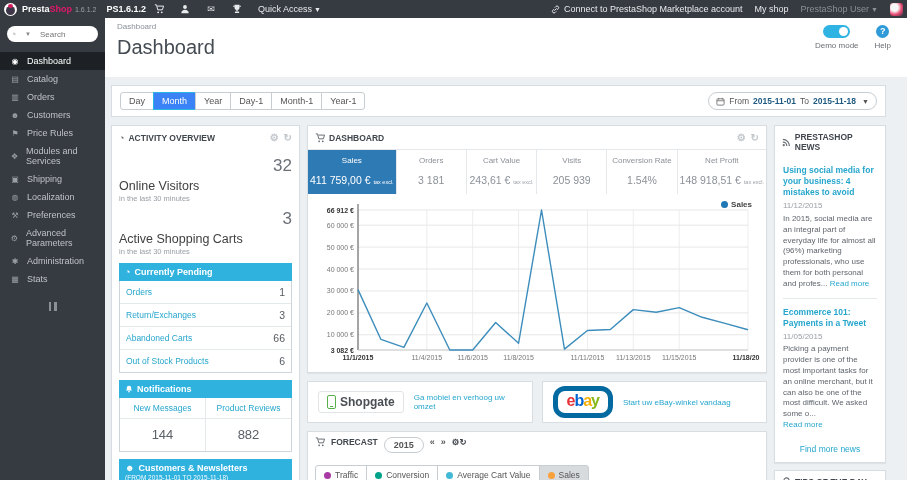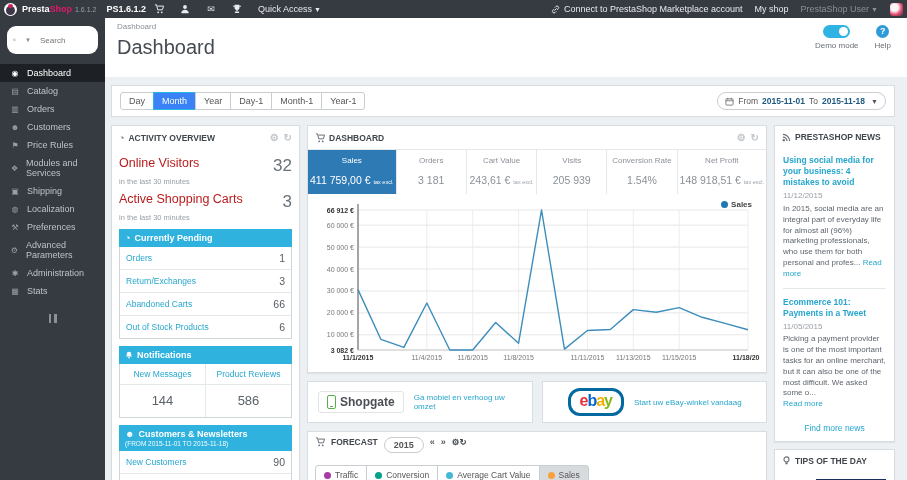--- a/index.html
+++ b/index.html
@@ -20,42 +20,42 @@
   .tb-ico svg { margin:0 auto; }
   .tb-quick { margin-left:8px; color:#e8eaec; cursor:pointer; }
   .caret { display:inline-block; font-size:7px; margin-left:2px; }
   .tb-right { margin-left:auto; display:flex; align-items:center; gap:12px; padding-right:4px; }
   .tb-link { color:#e8eaec; cursor:pointer; display:flex; align-items:center; gap:4px; }
   .tb-user { color:#8a8f98; cursor:pointer; }
   .tb-avatar { width:13px; height:13px; border-radius:3px; background:radial-gradient(circle at 35% 35%, #f7f7f7 30%, #e5486f 60%, #3e3649 100%); }
 
   
   #sidebar { position:absolute; left:0; top:18px; width:105px; bottom:0; background:#363a41; z-index:30; }
-  .search-box { margin:8px 7px 10px 7px; background:#fff; border-radius:9px; height:28px; display:flex; align-items:center; padding:0 6px; gap:9px; }
+  .search-box { margin:8px 7px 10px 7px; background:#fff; border-radius:9px; height:16px; display:flex; align-items:center; padding:0 6px; gap:9px; }
   .search-box input { border:none; outline:none; width:52px; font-size:8px; color:#555; font-family:"Liberation Sans",sans-serif; }
   .search-caret { font-size:6px; color:#888; }
   .nav-item { display:flex; align-items:center; gap:7px; padding:4px 0 4px 10px; font-size:9px; color:#bfc3c8; cursor:pointer; }
   .nav-item.active { background:#1d2125; color:#fff; }
   .nav-ico { width:10px; font-size:8px; text-align:center; color:#9aa0a8; }
   .nav-item.active .nav-ico { color:#fff; }
   .collapse-btn { margin:14px auto 0 auto; width:12px; display:flex; gap:3px; justify-content:center; cursor:pointer; }
   .collapse-btn i { width:2.5px; height:9px; background:#8a8f98; display:block; }
 
   
   #header { position:absolute; left:105px; top:18px; right:0; height:59px; background:#fff; z-index:20; }
   .breadcrumb { font-size:8px; color:#8a9098; padding:4px 0 0 12px; }
   .page-title { font-size:20px; color:#454b52; padding:5px 0 0 12px; font-weight:normal; }
   .header-tools { position:absolute; right:16px; top:7px; display:flex; gap:16px; text-align:center; }
   .tool-col { display:flex; flex-direction:column; align-items:center; gap:3px; font-size:8px; color:#6a7076; }
   .toggle { width:27px; height:13px; border-radius:8px; background:#2fb3e3; position:relative; cursor:pointer; }
   .toggle:after { content:""; position:absolute; right:2px; top:2px; width:9px; height:9px; background:#fff; border-radius:50%; }
   .help-circle { width:13px; height:13px; border-radius:50%; background:#2e9ad8; color:#fff; font-size:9px; font-weight:bold; line-height:13px; cursor:pointer; }
 
   
-  #content { position:absolute; left:105px; top:77px; right:0; bottom:0; padding:8px 12px 0 6px; overflow:hidden; }
+  #content { position:absolute; left:105px; top:77px; right:0; bottom:0; padding:8px 21px 0 6px; overflow:hidden; }
   .panel { background:#fff; border:1px solid #d8dde1; box-shadow:0 1px 1px rgba(0,0,0,.05); }
   .panel-hd { display:flex; align-items:center; gap:4px; padding:6px 7px; font-size:8.5px; font-weight:bold; color:#40464d; }
   .panel-hd .hd-icons { margin-left:auto; color:#c3c8cd; font-size:10px; display:flex; gap:5px; }
   .hd-icons span { cursor:pointer; }
   .hd-ico { color:#6a7076; font-size:9px; }
 
   
   #toolbar { display:flex; justify-content:space-between; align-items:center; padding:6px 8px; background:#fff; border:1px solid #d8dde1; }
   .btn-group { display:flex; }
   .btn-group .pbtn { font-size:9px; color:#555; background:#fff; border:1px solid #c8cdd1; padding:3px 8px; margin-left:-1px; cursor:pointer; font-family:"Liberation Sans",sans-serif; }
@@ -67,21 +67,21 @@
 
   
   #cols { display:flex; gap:7px; margin-top:8px; align-items:flex-start; }
   #col-left { width:189px; flex:none; }
   #col-center { width:460px; flex:none; }
   #col-right { flex:1; min-width:0; }
 
   
   .act-body { padding:7px; }
   .big-link-row { display:flex; align-items:flex-start; }
-  .big-link { color:#b91c1c; font-size:12.5px; cursor:pointer; }
+  .big-link { color:#404040; font-size:12.5px; cursor:pointer;margin-top:23px; }
   .big-sub { font-size:7.5px; color:#9aa0a6; margin:1px 0 6px 0; }
   .big-val { margin-left:auto; font-size:17px; color:#6b7178; }
   .sec-hd { background:#30b2df; color:#fff; font-size:9px; font-weight:bold; padding:4px 6px; display:flex; flex-direction:column; margin-top:7px; }
   .sec-hd .sec-line { display:flex; align-items:center; gap:4px; }
   .sec-hd .sec-sub { font-size:6.5px; font-weight:normal; opacity:.95; margin-top:1px; }
   .sec-table { border:1px solid #cfd6da; border-top:none; }
   .sec-row { display:flex; align-items:center; padding:5px 6px; border-bottom:1px solid #e3e8eb; font-size:8.5px; }
   .sec-row:last-child { border-bottom:none; }
   .sec-row .lbl { color:#26a6cd; cursor:pointer; }
   .sec-row .val { margin-left:auto; color:#565c63; font-size:10.5px; }
@@ -105,21 +105,21 @@
   .dot { width:7px; height:7px; border-radius:50%; display:inline-block; }
 
   
   .mod-row { display:flex; gap:9px; margin-top:8px; }
   .mod-card { flex:1; background:#fff; border:1px solid #d8dde1; height:42px; display:flex; align-items:center; padding:0 10px; gap:10px; }
   .mod-link { font-size:8px; color:#26a6cd; cursor:pointer; }
   .shopgate-logo { display:flex; align-items:center; gap:4px; border:1px solid #e2e5e8; border-radius:3px; padding:3px 8px; }
   .sg-phone { width:9px; height:14px; border:1.5px solid #56b04a; border-radius:2px; position:relative; }
   .sg-phone:after { content:""; position:absolute; left:2px; bottom:1px; width:3px; height:1.5px; background:#56b04a; }
   .sg-name { font-size:12px; color:#4a4f55; font-weight:bold; }
-  .ebay-logo { border:3px solid #0369a1; border-radius:12px; padding:1px 9px 3px 9px; font-size:16px; font-weight:bold; letter-spacing:-1px;margin-left:15px; }
+  .ebay-logo { border:5px solid #0369a1; border-radius:12px; padding:1px 9px 3px 9px; font-size:16px; font-weight:bold; letter-spacing:-1px; }
 
   
   .fc-hd { display:flex; align-items:flex-start; gap:6px; padding:5px 7px; font-size:8.5px; font-weight:bold; color:#40464d; }
   .year-pill { border:1px solid #c8cdd1; border-radius:9px; padding:2px 9px; font-size:9px; color:#555; cursor:pointer; }
   .fc-arrows { display:flex; gap:6px; font-size:9px; color:#555; font-weight:bold; }
   .fc-arrows span { cursor:pointer; }
   .fc-tabs { display:flex; padding:7px 7px 9px 7px; }
   .fc-tab { display:flex; align-items:center; gap:4px; font-size:8.5px; color:#555; border:1px solid #c8cdd1; background:#fff; padding:4px 8px; margin-left:-1px; cursor:pointer; }
   .fc-tab:first-child { border-radius:3px 0 0 3px; margin-left:0; }
   .fc-tab.active { background:#d8dbde; border-radius:0 3px 3px 0; }
@@ -346,21 +346,21 @@
               <span>Notifications</span>
             </span>
           </div>
           <div class="notif-table">
             <div class="notif-col">
               <div class="nlbl">New Messages</div>
               <div class="nval">144</div>
             </div>
             <div class="notif-col">
               <div class="nlbl">Product Reviews</div>
-              <div class="nval">586</div>
+              <div class="nval">882</div>
             </div>
           </div>
 
           <div class="sec-hd">
             <span class="sec-line">
                 <span>☻</span>
                 <span>Customers &amp; Newsletters</span>
               </span>
             <span class="sec-sub">(FROM 2015-11-01 TO 2015-11-18)</span>
           </div>

